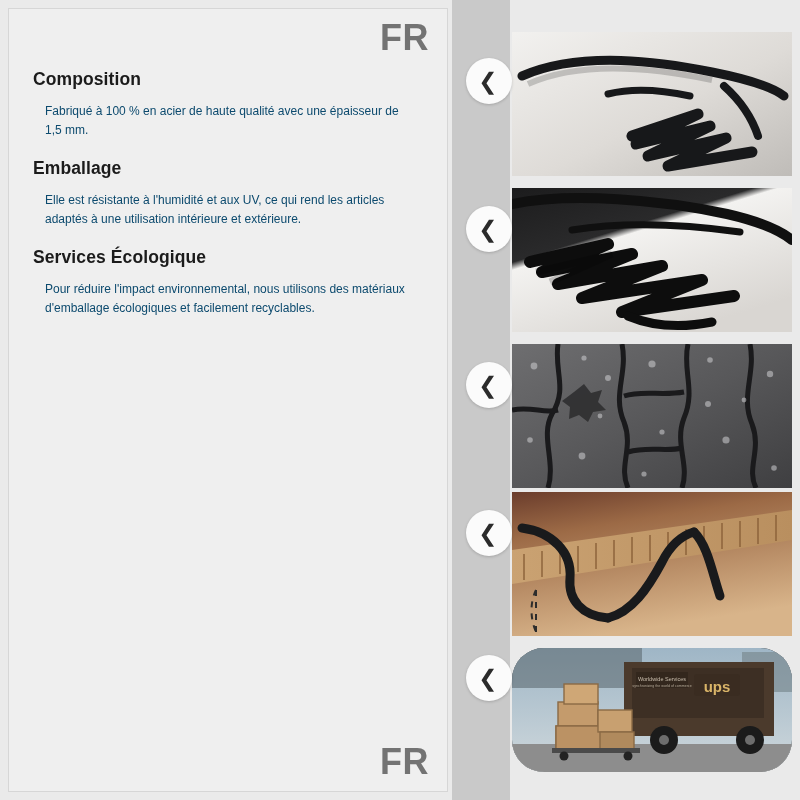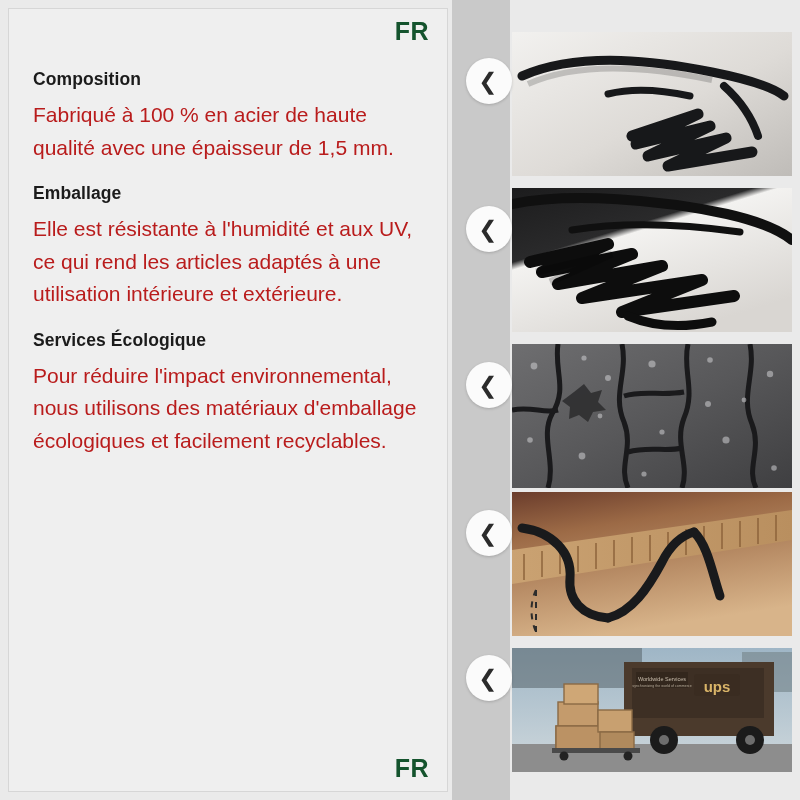--- a/index.html
+++ b/index.html
@@ -26,44 +26,44 @@
     width: 440px;
     height: 784px;
     background: #efefef;
     border: 1px solid #d6d6d6;
     padding: 22px 24px 10px 24px;
   }
 
   .lang-tag {
     position: absolute;
     right: 18px;
-    font-size: 25px;
+    font-size: 36px;
     font-weight: bold;
-    color: #14532d;
+    color: #737373;
     letter-spacing: 0.5px;
   }
   .lang-tag.top { top: 8px; }
   .lang-tag.bottom { bottom: 8px; }
 
   .section { margin-bottom: 19px; }
   .section:last-of-type { margin-bottom: 0; }
 
   .section-title {
     font-size: 17.5px;
     font-weight: bold;
     color: #1b1b1b;
     margin: 12px 0 9px 0;
     letter-spacing: 0.1px;
   }
 
   .section-body {
-    font-size: 21px;
+    font-size: 12px;
     line-height: 1.55;
-    color: #b91c1c;
-    margin: 0;
+    color: #0c4a6e;
+    margin: 12px;
     max-width: 400px;
   }
 
   
   .mid-band {
     position: absolute;
     left: 452px;
     top: 0;
     width: 58px;
     height: 800px;
@@ -84,21 +84,21 @@
     left: 0;
     width: 280px;
     height: 144px;
     overflow: hidden;
     background: #111;
   }
   .img-card.c0 { top: 24px; }
   .img-card.c1 { top: 180px; }
   .img-card.c2 { top: 336px; }
   .img-card.c3 { top: 484px; }
-  .img-card.c4 { top: 640px; height: 124px; }
+  .img-card.c4 { top: 640px; height: 124px; border-radius: 32px; }
 
   .img-card svg { display: block; width: 100%; height: 100%; }
 
   
   .arrow-pill {
     position: absolute;
     width: 46px;
     height: 46px;
     border-radius: 50%;
     background: #fbfbfb;

